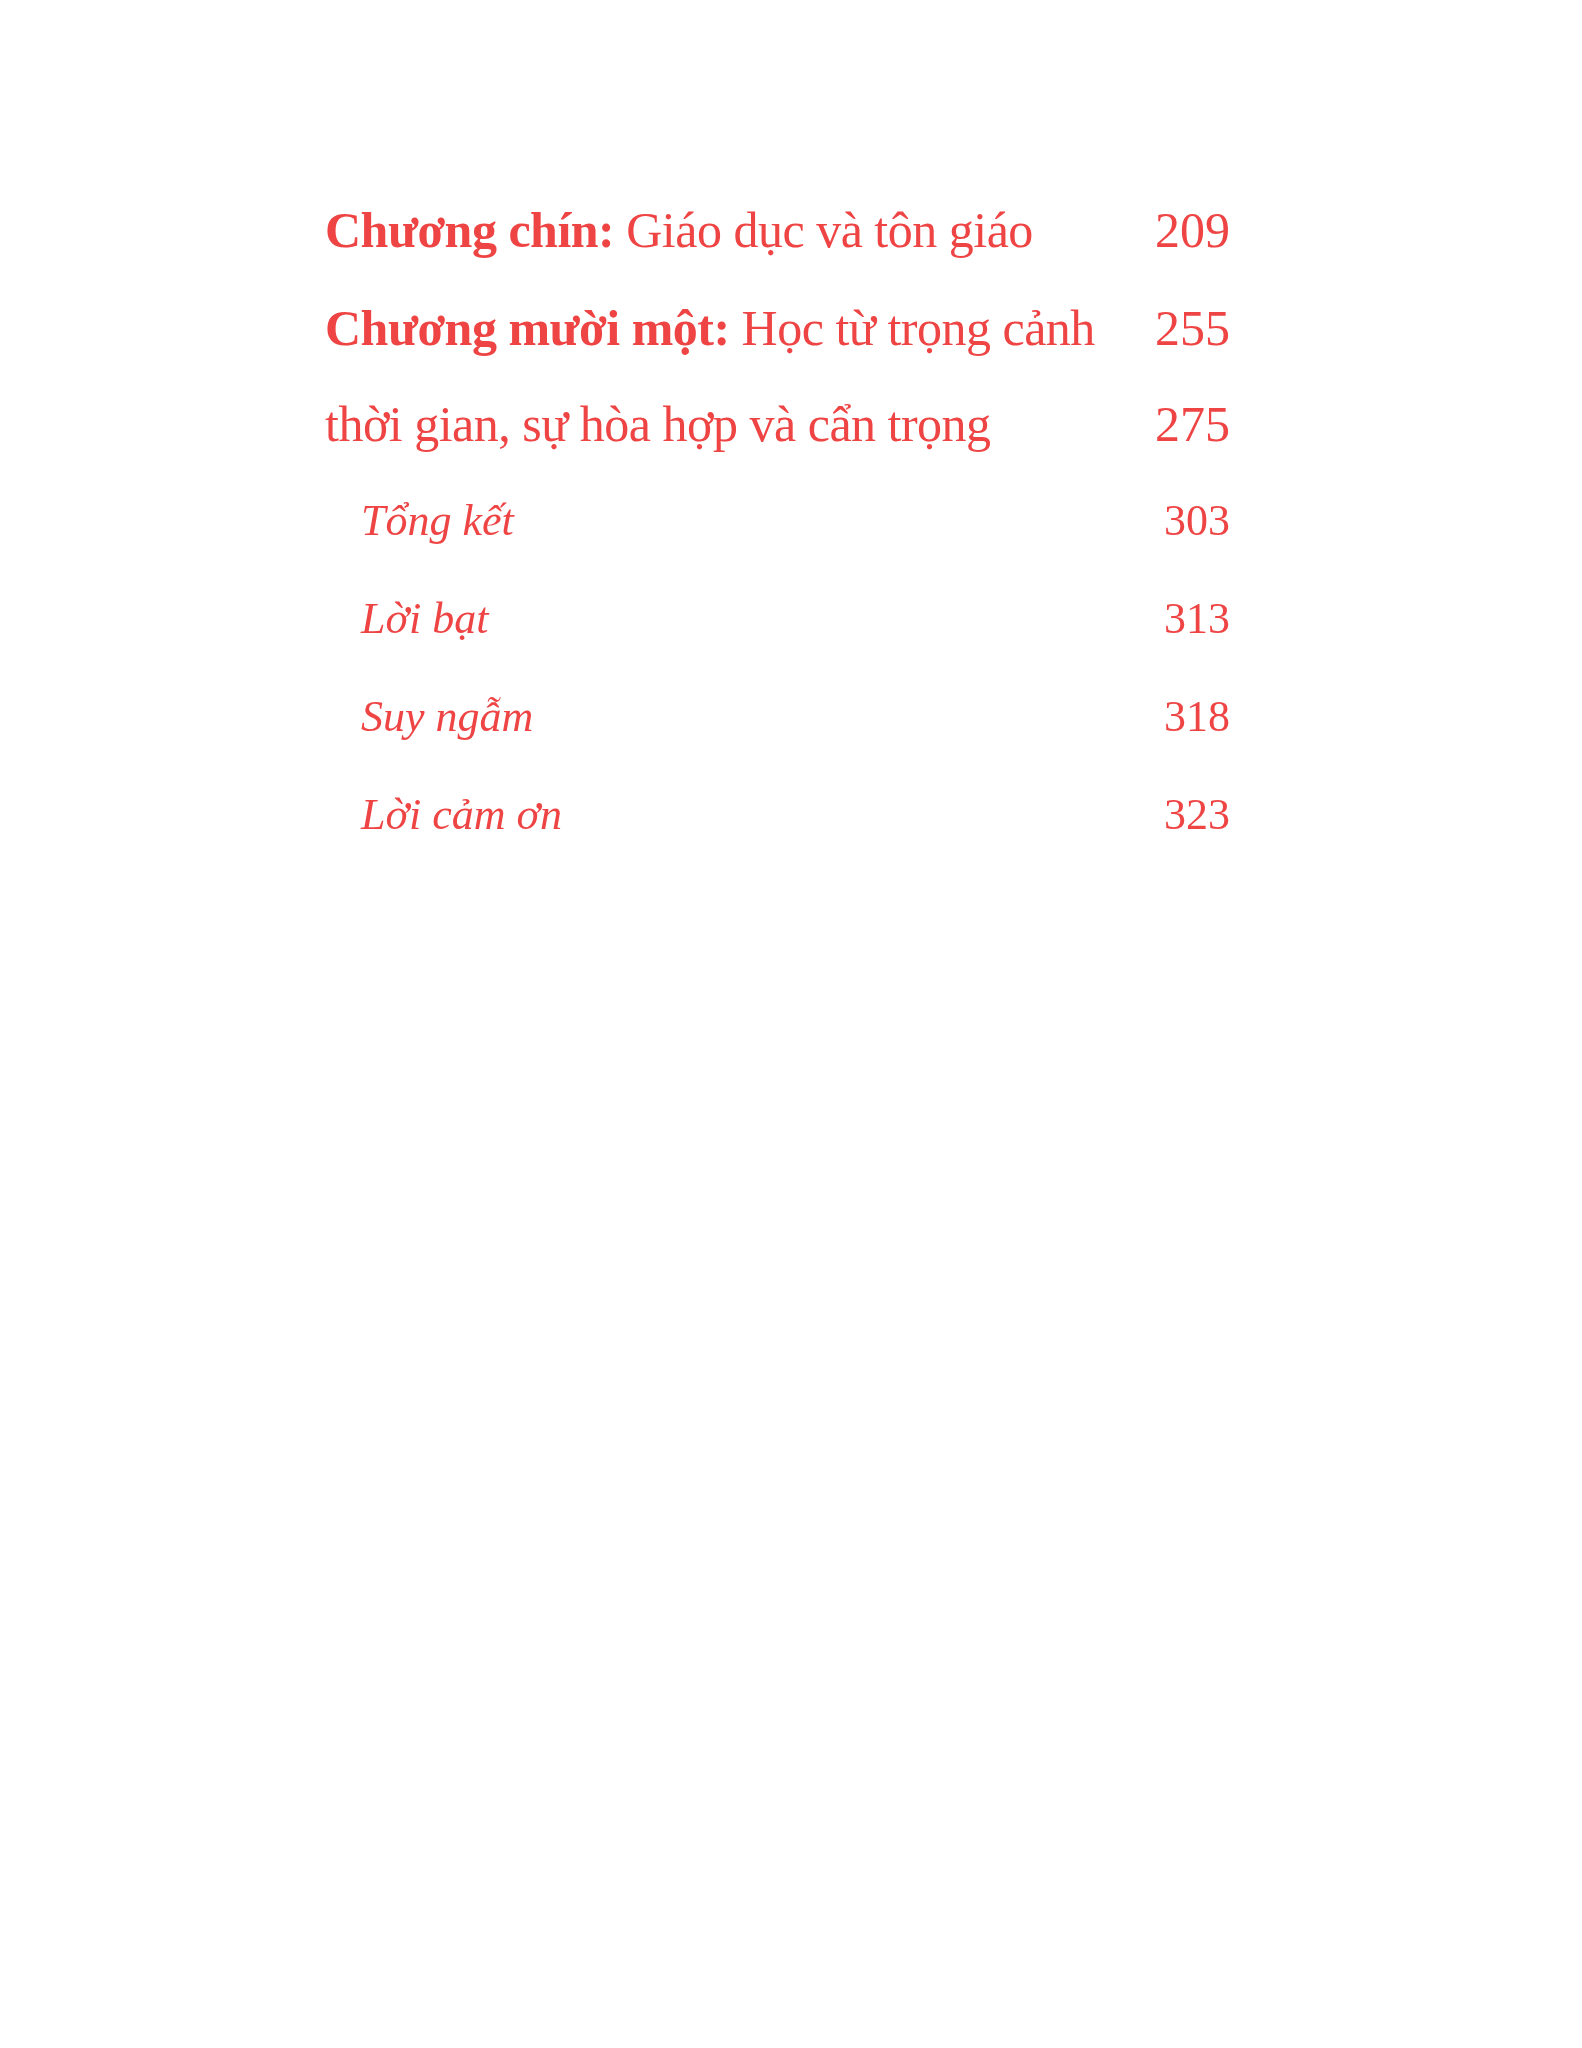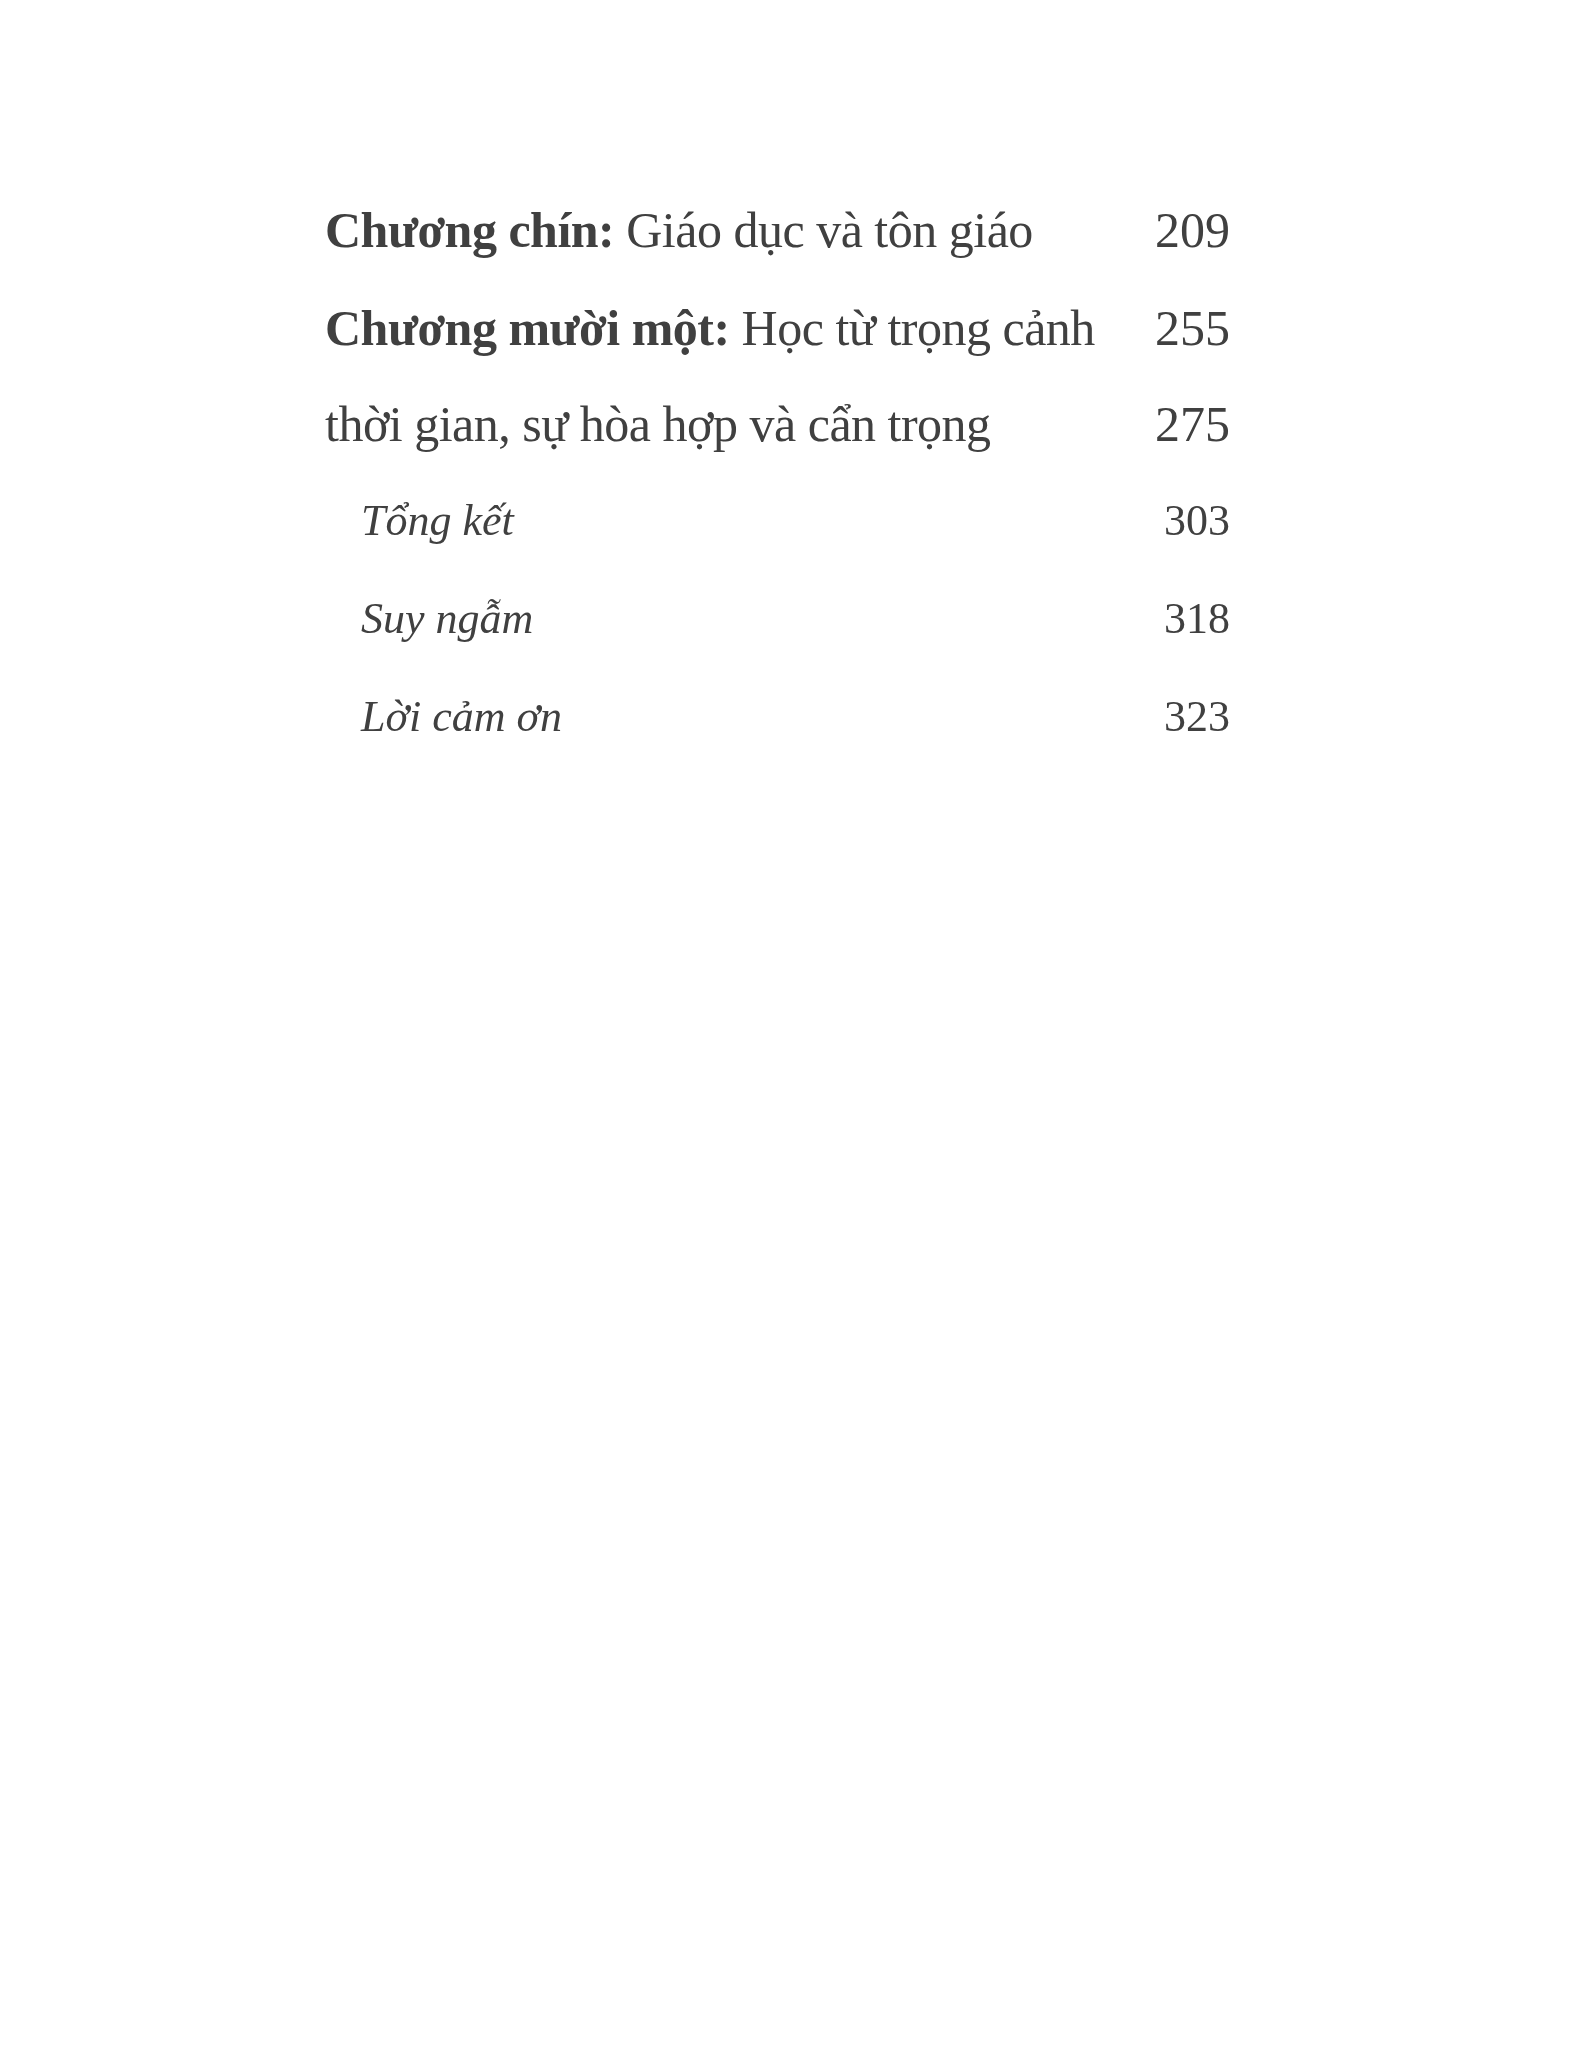--- a/index.html
+++ b/index.html
@@ -5,21 +5,21 @@
   html, body {
     margin: 0;
     padding: 0;
     background: #ffffff;
   }
   .scan-page {
     position: relative;
     width: 1582px;
     height: 2048px;
     background: #ffffff;
-    color: #404040;
+    color: #ef4444;
     font-family: "Liberation Serif", "DejaVu Serif", serif;
     overflow: hidden;
   }
   .toc {
     position: absolute;
     left: 325px;
     top: 196px;
     width: 905px;
   }
   .entry {
@@ -89,20 +89,24 @@
         <span class="title-normal">thời gian, sự hòa hợp và cẩn trọng</span>
         <span class="pagenum">275</span>
       </div>
     </div>
 
     <div class="entry section">
       <span>Tổng kết</span>
       <span class="pagenum">303</span>
     </div>
 
+    <div class="entry section">
+      <span>Lời bạt</span>
+      <span class="pagenum">313</span>
+    </div>
 
     <div class="entry section">
       <span>Suy ngẫm</span>
       <span class="pagenum">318</span>
     </div>
 
     <div class="entry section">
       <span>Lời cảm ơn</span>
       <span class="pagenum">323</span>
     </div>

